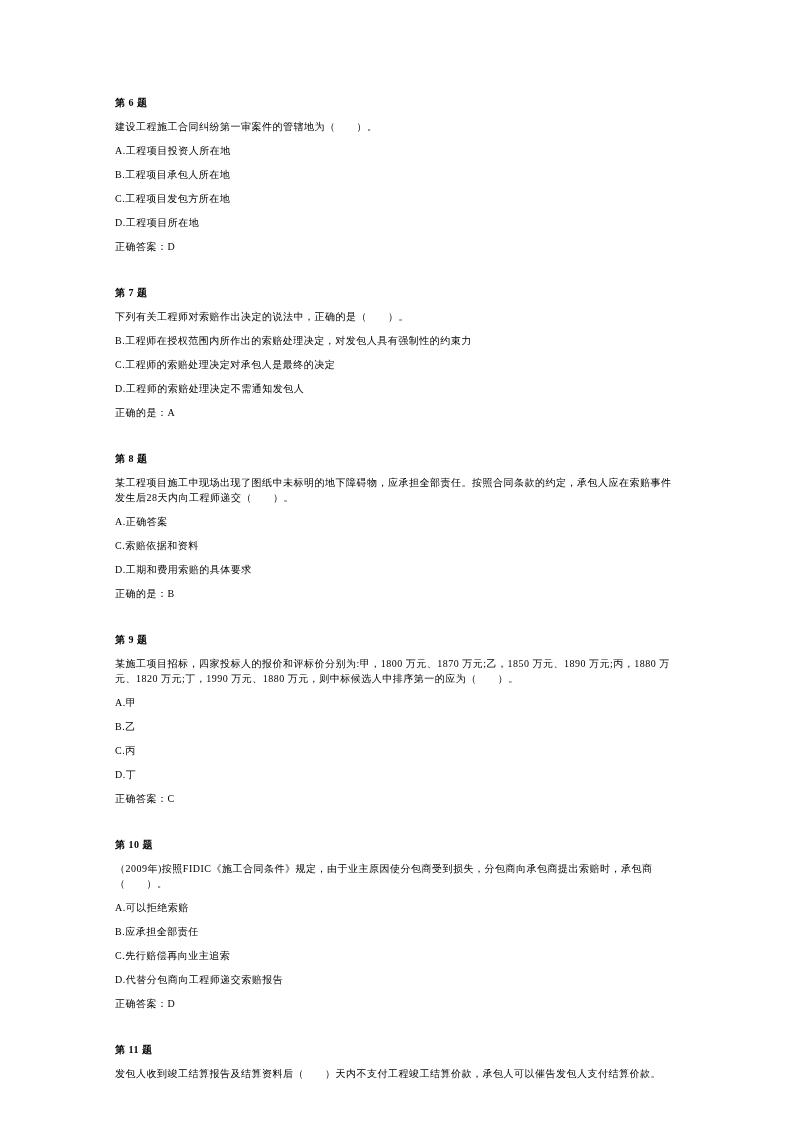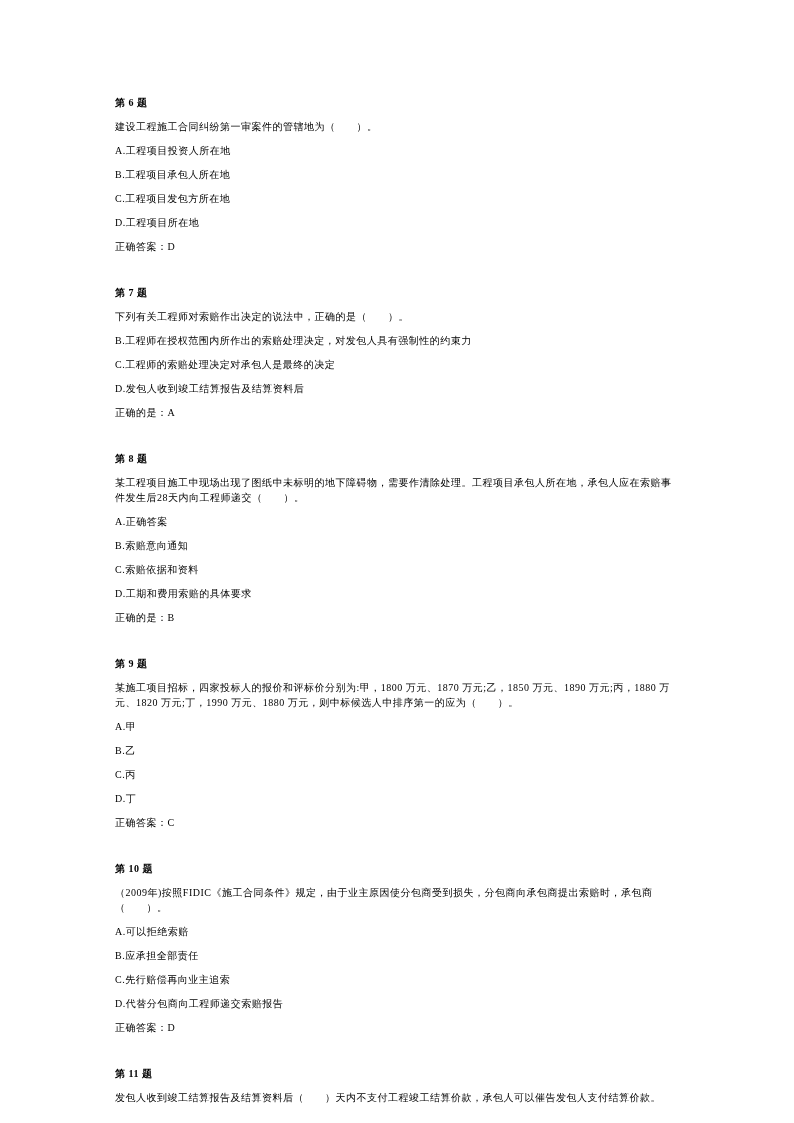--- a/index.html
+++ b/index.html
@@ -40,28 +40,27 @@
   <p class="line">B.工程项目承包人所在地</p>
   <p class="line">C.工程项目发包方所在地</p>
   <p class="line">D.工程项目所在地</p>
   <p class="line">正确答案：D</p>
   <div class="gap"></div>
 
   <p class="question-header">第 7 题</p>
   <p class="line">下列有关工程师对索赔作出决定的说法中，正确的是（　　）。</p>
   <p class="line">B.工程师在授权范围内所作出的索赔处理决定，对发包人具有强制性的约束力</p>
   <p class="line">C.工程师的索赔处理决定对承包人是最终的决定</p>
-  <p class="line">D.发包人收到竣工结算报告及结算资料后</p>
+  <p class="line">D.工程师的索赔处理决定不需通知发包人</p>
   <p class="line">正确的是：A</p>
   <div class="gap"></div>
 
   <p class="question-header">第 8 题</p>
-  <p class="line">某工程项目施工中现场出现了图纸中未标明的地下障碍物，需要作清除处理。工程项目承包人所在地，承包人应在索赔事件发生后28天内向工程师递交（　　）。</p>
+  <p class="line">某工程项目施工中现场出现了图纸中未标明的地下障碍物，应承担全部责任。按照合同条款的约定，承包人应在索赔事件发生后28天内向工程师递交（　　）。</p>
   <p class="line">A.正确答案</p>
-  <p class="line">B.索赔意向通知</p>
   <p class="line">C.索赔依据和资料</p>
   <p class="line">D.工期和费用索赔的具体要求</p>
   <p class="line">正确的是：B</p>
   <div class="gap"></div>
 
   <p class="question-header">第 9 题</p>
   <p class="line">某施工项目招标，四家投标人的报价和评标价分别为:甲，1800 万元、1870 万元;乙，1850 万元、1890 万元;丙，1880 万元、1820 万元;丁，1990 万元、1880 万元，则中标候选人中排序第一的应为（　　）。</p>
   <p class="line">A.甲</p>
   <p class="line">B.乙</p>
   <p class="line">C.丙</p>

